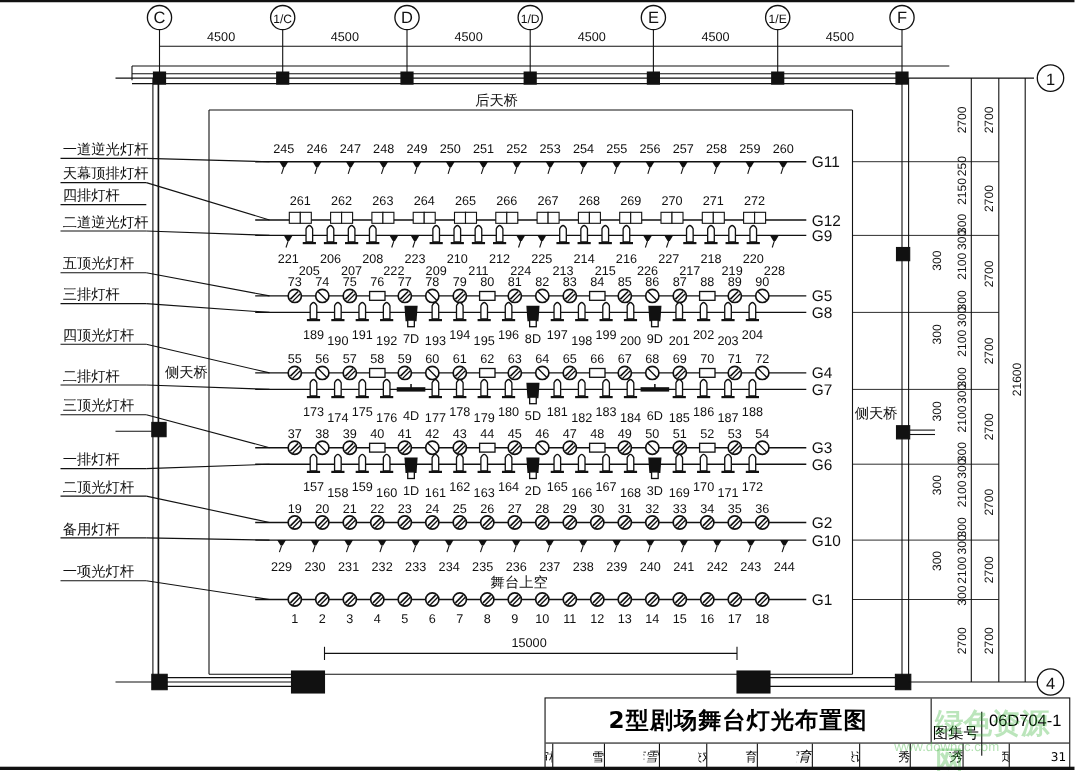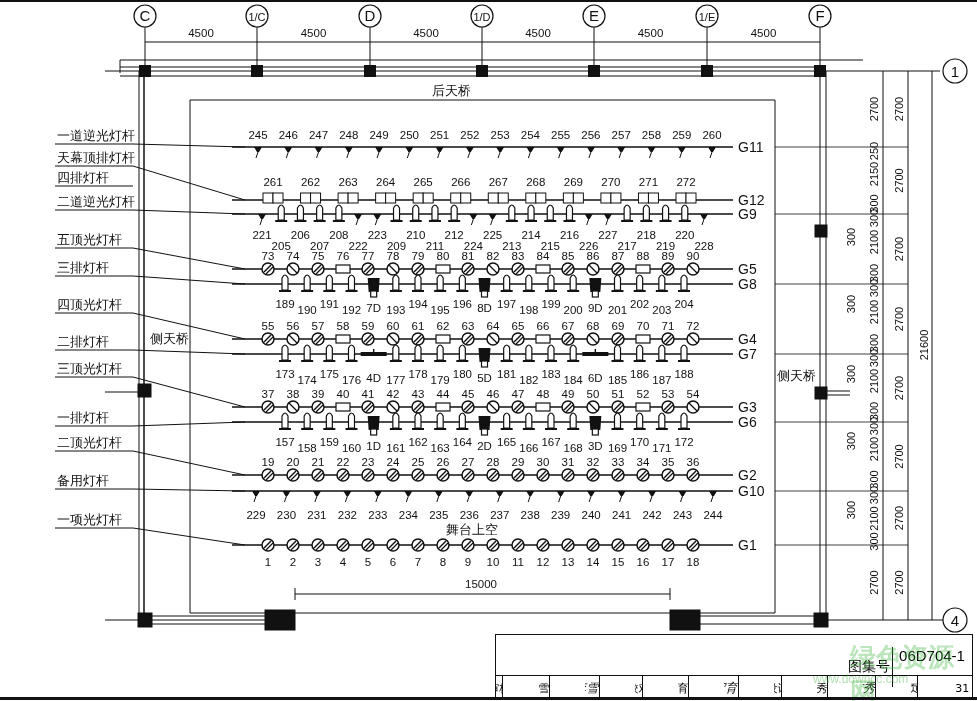--- a/index.html
+++ b/index.html
@@ -1008,20 +1008,21 @@
         <text x="668" y="566" text-anchor="middle" class="num">17</text>
         <circle cx="693" cy="545" r="6" fill="#fff" stroke="#111" stroke-width="1.5"></circle>
         <line x1="689" y1="548" x2="696" y2="541" stroke="#111" stroke-width="1.5"></line>
         <line x1="691" y1="550" x2="698" y2="543" stroke="#111" stroke-width="1.2"></line>
         <text x="693" y="566" text-anchor="middle" class="num">18</text>
       </g>
     </g>
 </svg>
 
 <div class="title-block">
+  <div class="tb-title">2型剧场舞台灯光布置图</div>
   <div class="tb-setlabel">图集号</div>
   <div class="tb-setno">06D704-1</div>
   <div class="tb-row">
     <div style="width:26px">审核</div>
     <div style="width:44px">李雪佩</div>
     <div style="width:58px" class="sig">李雪佩</div>
     <div style="width:26px">校对</div>
     <div style="width:44px">宏育同</div>
     <div style="width:58px" class="sig">宏育同</div>
     <div style="width:26px">设计</div>

